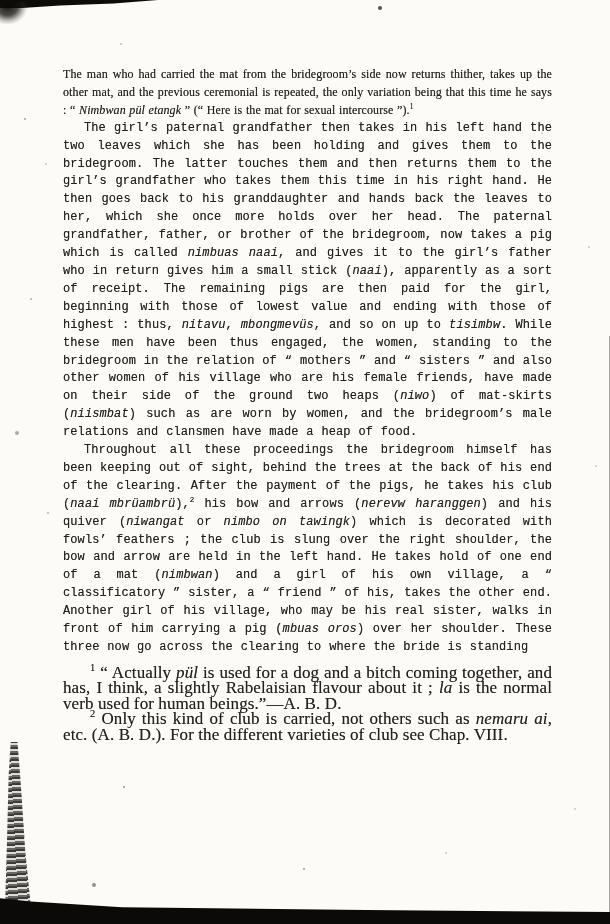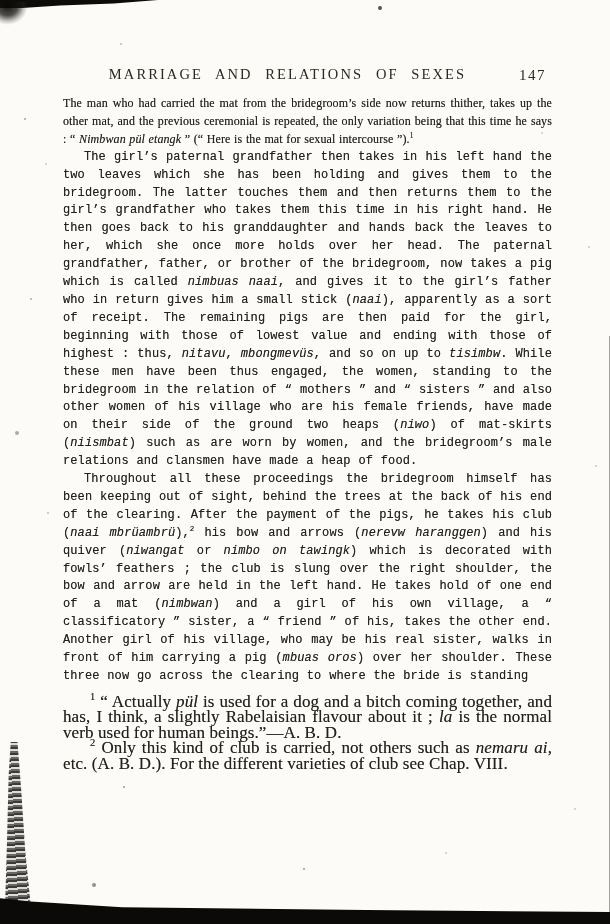--- a/index.html
+++ b/index.html
@@ -149,24 +149,20 @@
 
   <div class="smudge-top-strip"></div>
   <div class="smudge-top-blob"></div>
   <div class="binding-line"></div>
   <div class="binding-blob-bottom"></div>
   <div class="right-edge-line"></div>
   <div class="speckles"></div>
 
   <div class="text-block">
 
-    <div class="running-head">
-      <div class="title">MARRIAGE AND RELATIONS OF SEXES</div>
-      <div class="pagenum">147</div>
-    </div>
 
     <div class="body-text">
       <p>The man who had carried the mat from the bridegroom’s side now returns thither, takes up the other mat, and the previous ceremonial is repeated, the only variation being that this time he says : “ <i>Nimbwan pül etangk</i> ” (“ Here is the mat for sexual intercourse ”).<sup>1</sup></p>
       <p class="indent">The girl’s paternal grandfather then takes in his left hand the two leaves which she has been holding and gives them to the bridegroom. The latter touches them and then returns them to the girl’s grandfather who takes them this time in his right hand. He then goes back to his granddaughter and hands back the leaves to her, which she once more holds over her head. The paternal grandfather, father, or brother of the bridegroom, now takes a pig which is called <i>nimbuas naai</i>, and gives it to the girl’s father who in return gives him a small stick (<i>naai</i>), apparently as a sort of receipt. The remaining pigs are then paid for the girl, beginning with those of lowest value and ending with those of highest : thus, <i>nitavu</i>, <i>mbongmevüs</i>, and so on up to <i>tisimbw</i>. While these men have been thus engaged, the women, standing to the bridegroom in the relation of “ mothers ” and “ sisters ” and also other women of his village who are his female friends, have made on their side of the ground two heaps (<i>niwo</i>) of mat-skirts (<i>niismbat</i>) such as are worn by women, and the bridegroom’s male relations and clansmen have made a heap of food.</p>
       <p class="indent">Throughout all these proceedings the bridegroom himself has been keeping out of sight, behind the trees at the back of his end of the clearing. After the payment of the pigs, he takes his club (<i>naai mbrüambrü</i>),<sup>2</sup> his bow and arrows (<i>nerevw haranggen</i>) and his quiver (<i>niwangat</i> or <i>nimbo on tawingk</i>) which is decorated with fowls’ feathers ; the club is slung over the right shoulder, the bow and arrow are held in the left hand. He takes hold of one end of a mat (<i>nimbwan</i>) and a girl of his own village, a “ classificatory ” sister, a “ friend ” of his, takes the other end. Another girl of his village, who may be his real sister, walks in front of him carrying a pig (<i>mbuas oros</i>) over her shoulder. These three now go across the clearing to where the bride is standing</p>
     </div>
 
     <div class="footnotes">
       <p><sup>1</sup> “ Actually <i>pül</i> is used for a dog and a bitch coming together, and has, I think, a slightly Rabelaisian flavour about it ; <i>la</i> is the normal verb used for human beings.”—A. B. D.</p>
       <p><sup>2</sup> Only this kind of club is carried, not others such as <i>nemaru ai</i>, etc. (A. B. D.). For the different varieties of club see Chap. VIII.</p>

